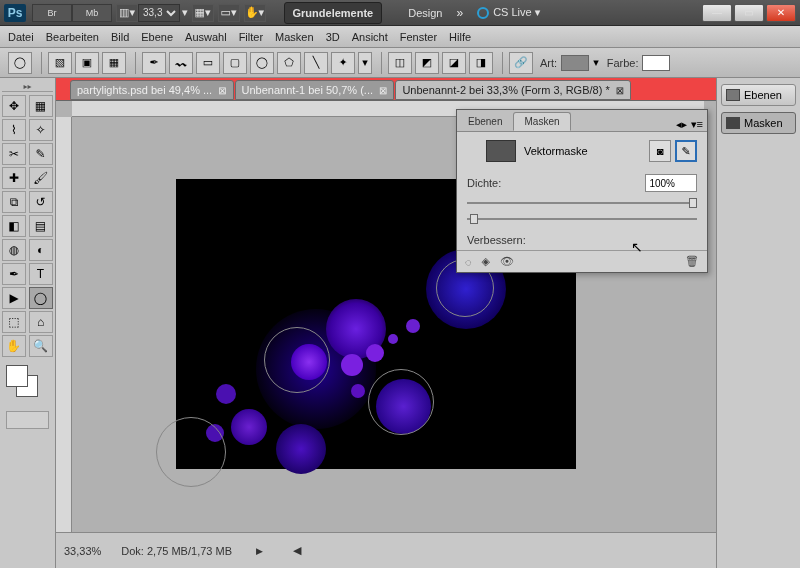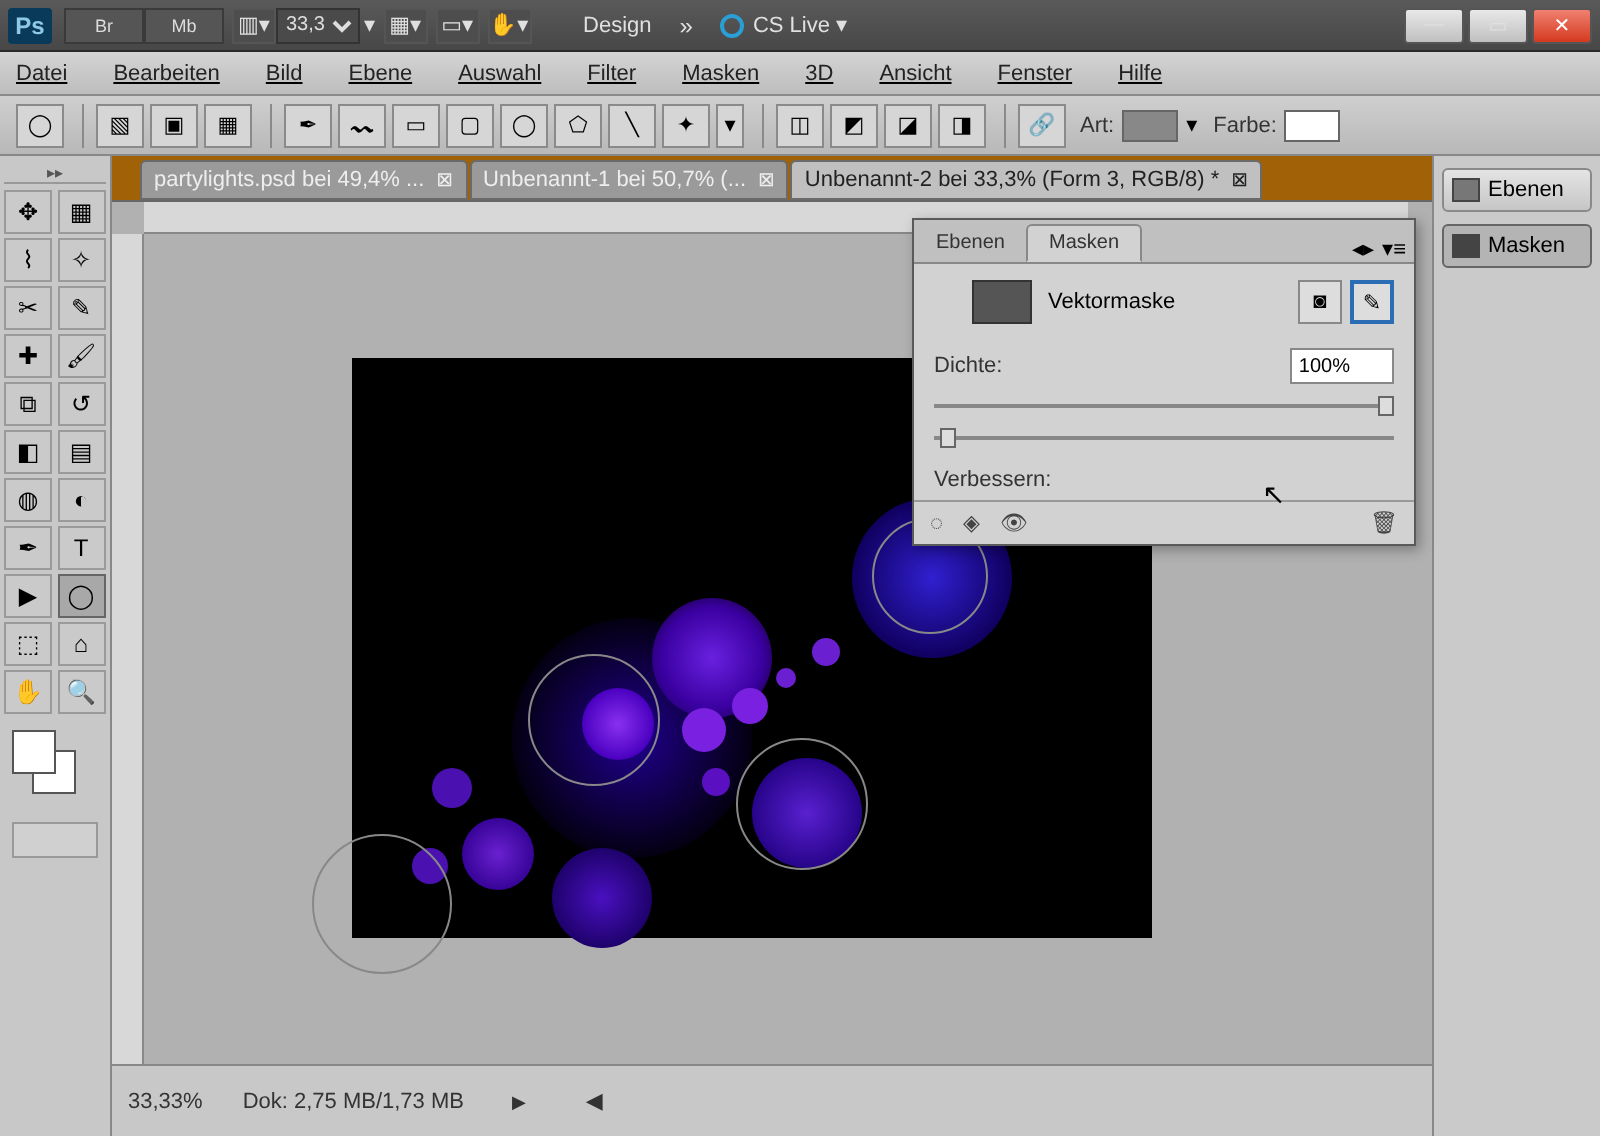--- a/index.html
+++ b/index.html
@@ -12,41 +12,41 @@
 .titlebar .tb-ico { width:22px; height:18px; border:1px solid #555; margin-left:4px; display:flex; align-items:center; justify-content:center; background:#4d4d4d;}
 .titlebar .ws { margin-left:18px; font-size:11px; padding:4px 8px;}
 .titlebar .ws.active { background:#3a3a3a; font-weight:bold; border:1px solid #222; border-radius:3px;}
 .titlebar .chev { margin-left:6px; font-size:12px;}
 .titlebar .cslive { margin-left:14px; display:flex; align-items:center; gap:4px;}
 .titlebar .cslive .dot{width:12px;height:12px;border:2px solid #2a9fd6;border-radius:50%;}
 .titlebar .winbtns { margin-left:auto; display:flex; gap:2px;}
 .titlebar .winbtn { width:30px; height:18px; background:linear-gradient(#e8e8e8,#c0c0c0); border:1px solid #555; border-radius:2px; display:flex; align-items:center; justify-content:center; font-size:10px;}
 .titlebar .winbtn.close { background:linear-gradient(#f08070,#d43a20); color:#fff;}
 
-.menubar { height:22px; background:linear-gradient(#d4d4d4,#bdbdbd); display:flex; align-items:center; padding:0 8px; gap:23px; border-bottom:1px solid #8a8a8a;text-decoration:underline;}
+.menubar { height:22px; background:linear-gradient(#d4d4d4,#bdbdbd); display:flex; align-items:center; padding:0 8px; gap:12px; border-bottom:1px solid #8a8a8a;}
 .menubar span { color:#222; }
 
 .optbar { height:30px; background:linear-gradient(#cfcfcf,#b8b8b8); display:flex; align-items:center; padding:0 8px; border-bottom:1px solid #888;}
 .optbar .oico { width:24px; height:22px; border:1px solid #8a8a8a; background:#d6d6d6; margin-right:3px; display:flex; align-items:center; justify-content:center; position:relative;}
 .optbar .sep { width:1px; height:22px; background:#8a8a8a; margin:0 6px;}
 .optbar .lbl { color:#333; margin:0 4px;}
 .optbar .swatch { width:28px; height:16px; border:1px solid #666;}
 
 .main { display:flex; height:490px; }
 .toolbox { width:56px; background:#c8c8c8; border-right:1px solid #888; padding:4px 2px;}
 .toolbox .tgrid { display:grid; grid-template-columns:1fr 1fr; gap:2px;}
 .toolbox .tool { width:24px; height:22px; border:1px solid #9a9a9a; background:#cacaca; display:flex; align-items:center; justify-content:center; font-size:12px; position:relative;}
 .toolbox .tool.sel { background:#a8a8a8; border-color:#666;}
 .toolbox .swatches { margin-top:8px; position:relative; height:40px;}
 .toolbox .sw { position:absolute; width:22px; height:22px; border:1px solid #555;}
 .toolbox .sw.fg { background:#fff; top:0; left:4px; z-index:2;}
 .toolbox .sw.bg { background:#fff; top:10px; left:14px;}
 .toolbox .mask-mode { height:18px; border:1px solid #999; margin:6px 4px; background:#d0d0d0;}
 
-.docarea { flex:1; background:#a16207; position:relative; display:flex; flex-direction:column;}
+.docarea { flex:1; background:#ef4444; position:relative; display:flex; flex-direction:column;}
 .tabstrip { height:22px; display:flex; align-items:flex-end; padding-left:14px;}
 .doctab { height:20px; background:#9a9a9a; border:1px solid #6a6a6a; padding:0 6px; display:flex; align-items:center; gap:6px; font-size:10px; color:#eee; margin-right:1px; border-top-left-radius:3px; border-top-right-radius:3px;}
 .doctab.active { background:#c0c0c0; color:#222;}
 .doctab .x { font-size:10px;}
 .canvaswrap { flex:1; border-top:1px solid #666; background:#b1b1b1; position:relative; overflow:hidden;}
 .rulerH { position:absolute; top:0; left:16px; right:12px; height:16px; background:#d8d8d8; border-bottom:1px solid #888;}
 .rulerV { position:absolute; top:16px; left:0; width:16px; bottom:20px; background:#d8d8d8; border-right:1px solid #888;}
 .canvas { position:absolute; left:120px; top:78px; width:400px; height:290px; background:#000; overflow:visible;}
 .bokeh { position:absolute; border-radius:50%; }
 .ring { position:absolute; border:1px solid #888; border-radius:50%; }
@@ -90,20 +90,21 @@
 <div class="titlebar">
   <div class="ps-logo">Ps</div>
   <div class="tb-btn">Br</div>
   <div class="tb-btn">Mb</div>
   <div class="tb-ico">▥▾</div>
   <select><option>33,3</option></select>
   <span style="margin-left:2px">▾</span>
   <div class="tb-ico">▦▾</div>
   <div class="tb-ico">▭▾</div>
   <div class="tb-ico">✋▾</div>
+  <span class="ws active">Grundelemente</span>
   <span class="ws">Design</span>
   <span class="chev">»</span>
   <div class="cslive">
       <span class="dot"></span>
       <span>CS Live ▾</span>
     </div>
   <div class="winbtns">
     <div class="winbtn">—</div>
     <div class="winbtn">▭</div>
     <div class="winbtn close">✕</div>

